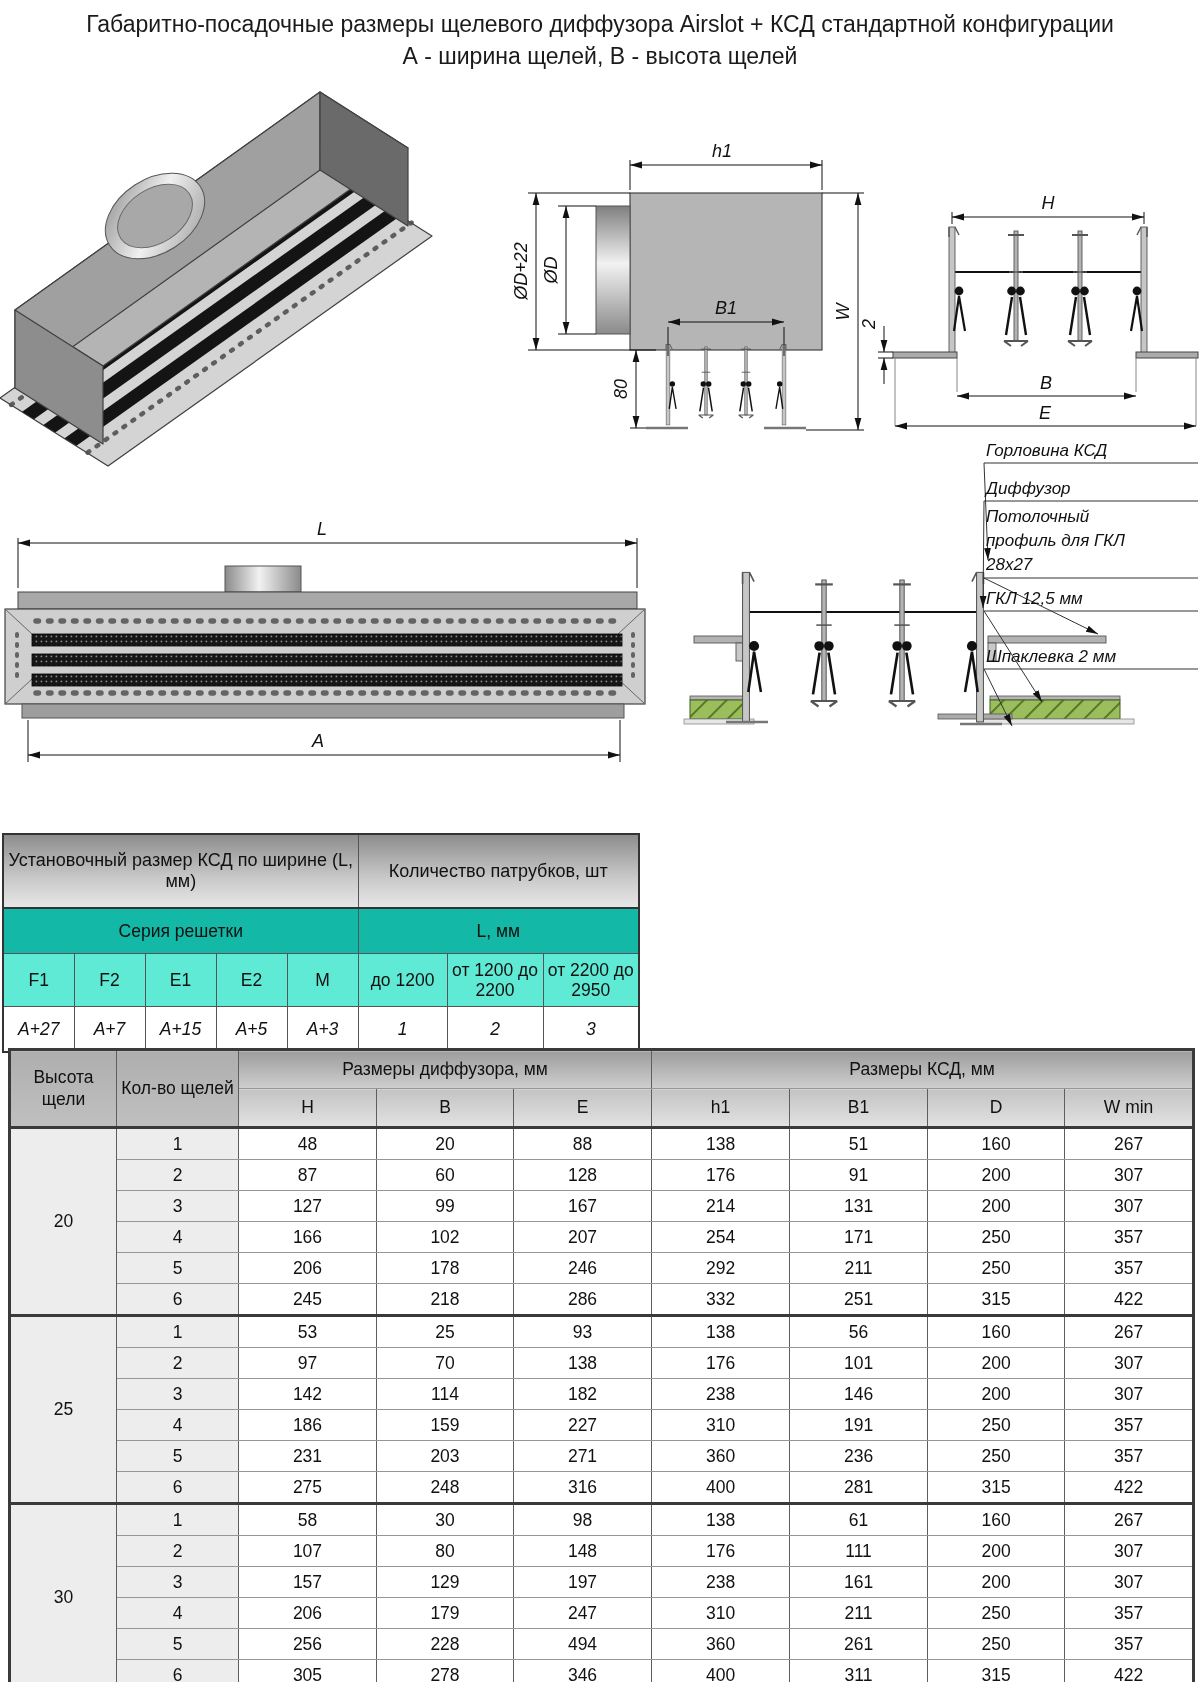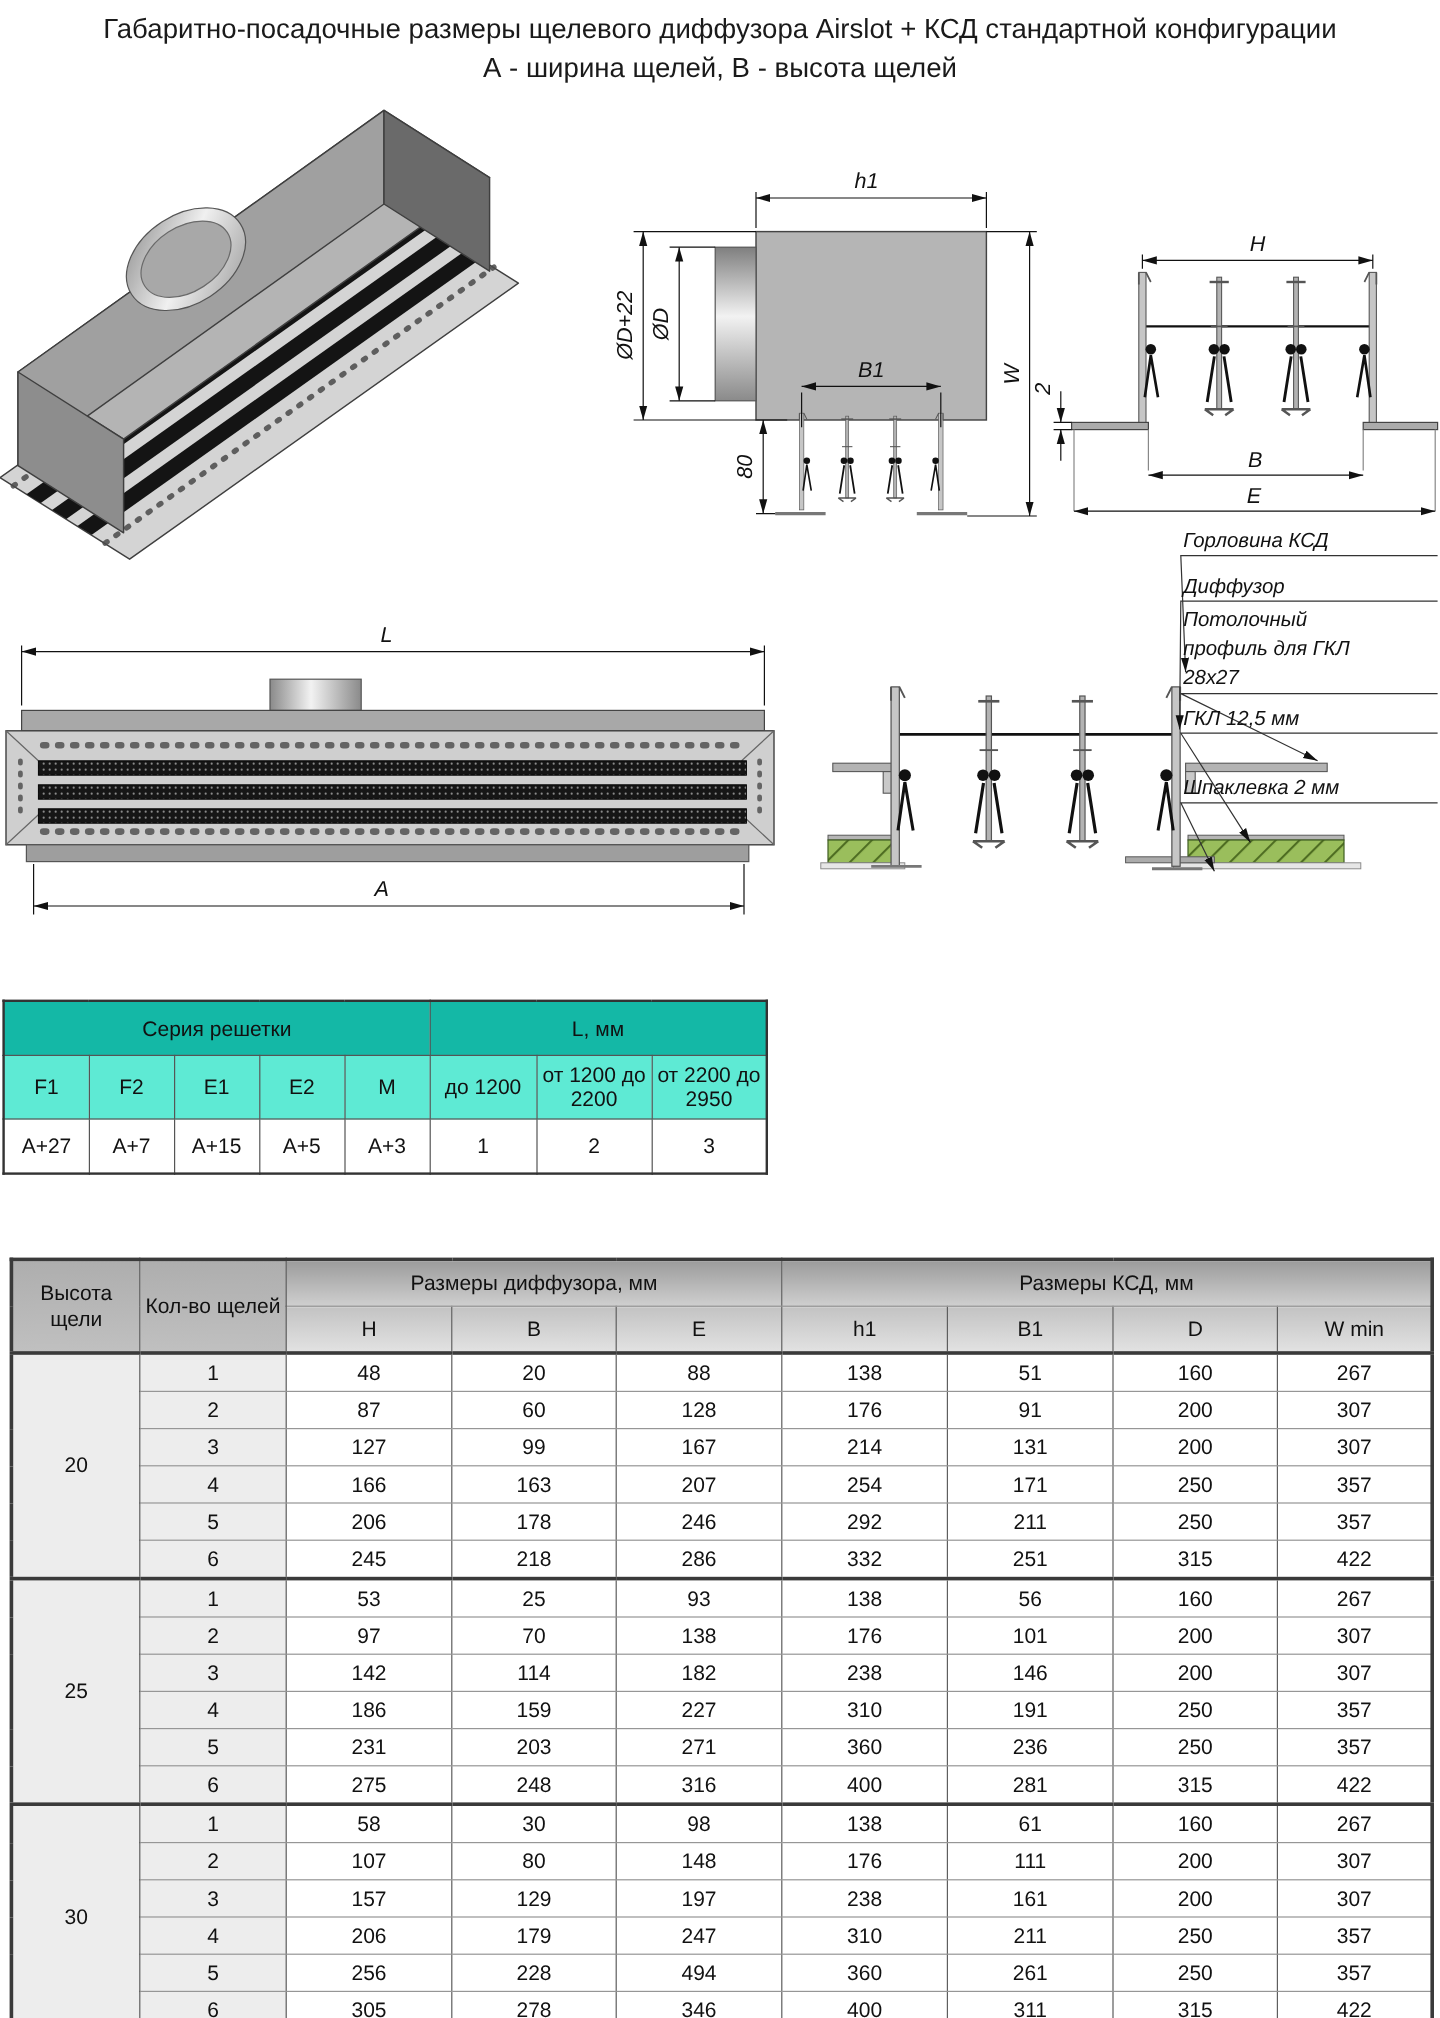--- a/index.html
+++ b/index.html
@@ -12,21 +12,21 @@
   .co{font-style:italic;font-size:17px;fill:#111;}
 
   
   table.install{position:absolute;left:2px;top:833px;width:636px;border-collapse:collapse;
      table-layout:fixed;text-align:center;font-size:17.5px;border:2px solid #333;}
   table.install td{border:1px solid #555;padding:0;}
   .ins-h{background:linear-gradient(180deg,#8d8d8d 0%,#c9c9c9 60%,#e6e6e6 100%);
      height:72px;font-size:18px;border-bottom:2px solid #333 !important;}
   .ins-sub{background:#14b8a6;height:44px;}
   .ins-key{background:#5eead4;height:52px;line-height:1.15;}
-  .ins-val{background:#fff;height:44px;}
+  .ins-val{background:#fff;height:44px;font-style:italic;}
 
   
   table.sizes{position:absolute;left:8px;top:1048px;width:1184px;border-collapse:collapse;
      table-layout:fixed;text-align:center;font-size:17.5px;border:3px solid #3a3a3a;}
   table.sizes td,table.sizes th{border-left:1px solid #5e5e5e;border-right:1px solid #5e5e5e;
      border-top:1px solid #969696;border-bottom:1px solid #969696;padding:0;font-weight:normal;}
   table.sizes thead{border-bottom:3px solid #d946ef;}
   th.merged{background:linear-gradient(180deg,#aeaeae,#c0c0c0);height:74px;line-height:1.25;}
   th.band{background:linear-gradient(180deg,#9d9d9d,#cfcfcf);height:37px;border-bottom:1px solid #555;}
   th.sub{background:linear-gradient(180deg,#c3c3c3,#e2e2e2);height:37px;}
@@ -236,20 +236,24 @@
         <col style="width:71px">
         <col style="width:71px">
         <col style="width:71px">
         <col style="width:71px">
       <col style="width:89px">
         <col style="width:96px">
         <col style="width:96px">
     </colgroup>
     <tbody>
       <tr>
+        <td class="ins-h" colspan="5">Установочный размер КСД по ширине (L, мм)</td>
+        <td class="ins-h" colspan="3">Количество патрубков, шт</td>
+      </tr>
+      <tr>
         <td class="ins-sub" colspan="5">Серия решетки</td>
         <td class="ins-sub" colspan="3">L, мм</td>
       </tr>
       <tr>
         <td class="ins-key">F1</td>
         <td class="ins-key">F2</td>
         <td class="ins-key">E1</td>
         <td class="ins-key">E2</td>
         <td class="ins-key">M</td>
         <td class="ins-key">до 1200</td>
@@ -326,21 +330,21 @@
           <td class="val">99</td>
           <td class="val">167</td>
           <td class="val">214</td>
           <td class="val">131</td>
           <td class="val">200</td>
           <td class="val">307</td>
         </tr>
         <tr>
           <td class="num">4</td>
           <td class="val">166</td>
-          <td class="val">163</td>
+          <td class="val">102</td>
           <td class="val">207</td>
           <td class="val">254</td>
           <td class="val">171</td>
           <td class="val">250</td>
           <td class="val">357</td>
         </tr>
         <tr>
           <td class="num">5</td>
           <td class="val">206</td>
           <td class="val">178</td>

